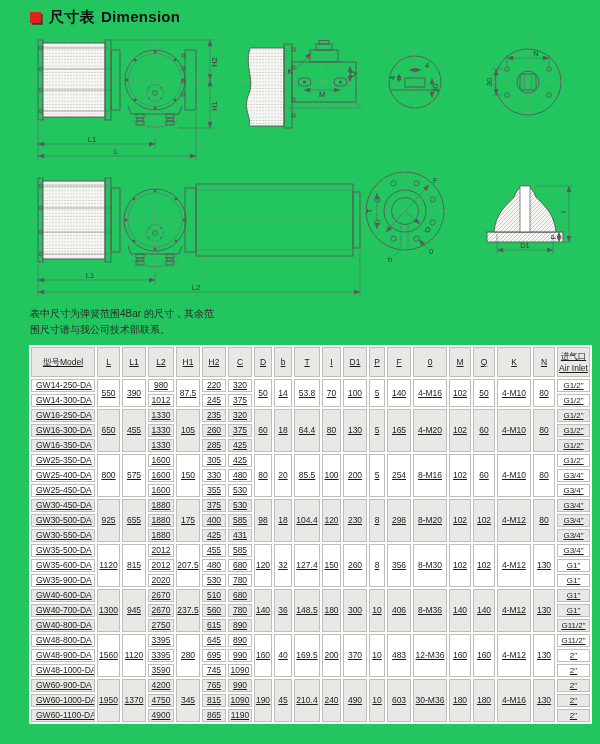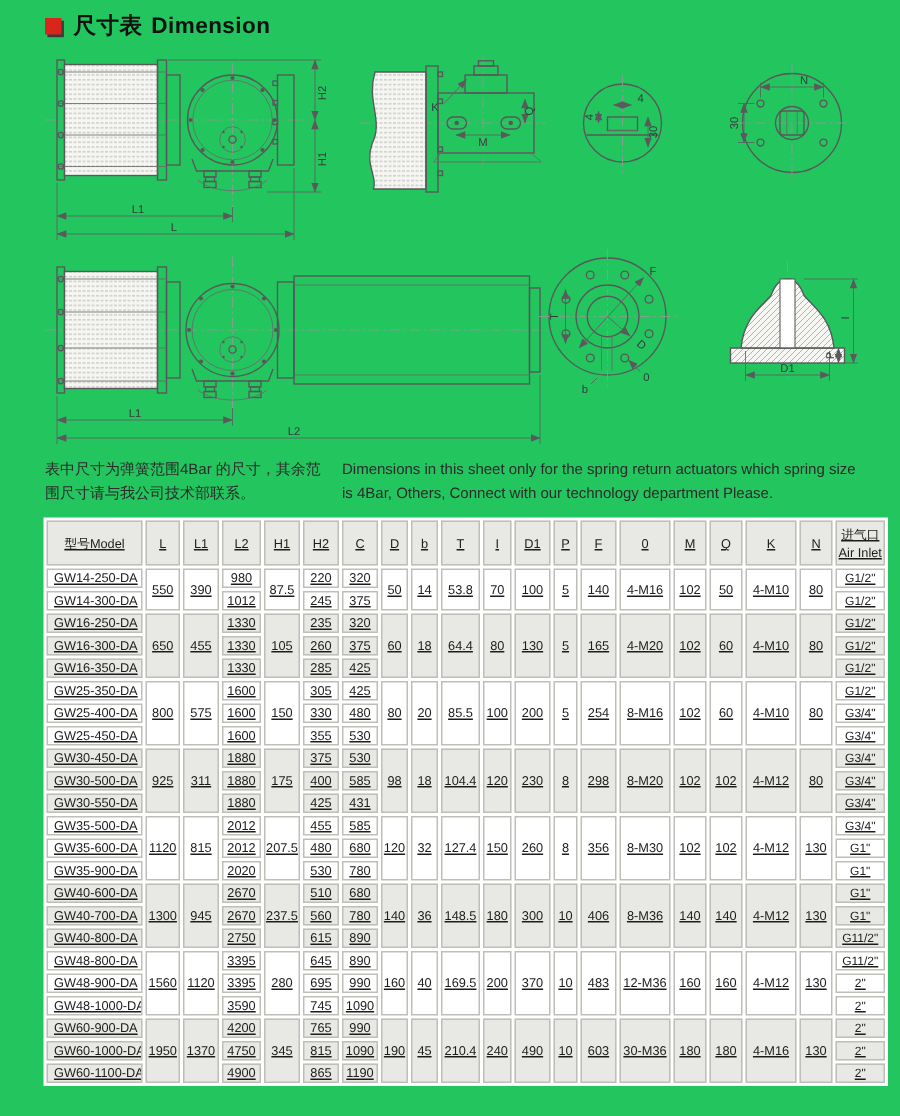--- a/index.html
+++ b/index.html
@@ -297,21 +297,20 @@
       <line class="dim" x1="535" y1="206" x2="544" y2="206"></line>
       <line class="dim" x1="541" y1="150" x2="541" y2="206" marker-start="url(#arrS)" marker-end="url(#arrE)"></line>
       <text class="dtxt" transform="rotate(-90 538 176)" x="538" y="176" text-anchor="middle">I</text>
 
       <line class="dim" x1="531" y1="196" x2="531" y2="206" marker-start="url(#arrS)" marker-end="url(#arrE)"></line>
       <text class="dtxt" transform="rotate(-90 528 201)" x="528" y="201" text-anchor="middle">P</text>
     </g>
   </svg>
 
   <div class="note note-zh">表中尺寸为弹簧范围4Bar 的尺寸，其余范围尺寸请与我公司技术部联系。</div>
-  <div class="note note-en">Dimensions in this sheet only for the spring return actuators which spring size is 4Bar, Others, Connect with our technology department Please.</div>
 
   <table class="dim-table">
     <colgroup>
         <col style="width: 64px;">
         <col style="width: 23px;">
         <col style="width: 24px;">
         <col style="width: 26px;">
         <col style="width: 24px;">
         <col style="width: 24px;">
         <col style="width: 24px;">
@@ -454,21 +453,21 @@
         <tr class="plain">
           <td class="model-cell">GW25-450-DA</td>
           <td>1600</td>
           <td>355</td>
           <td>530</td>
           <td class="air-cell">G3/4"</td>
         </tr>
         <tr class="shaded">
           <td class="model-cell">GW30-450-DA</td>
           <td rowspan="3">925</td>
-          <td rowspan="3">311</td>
+          <td rowspan="3">655</td>
           <td>1880</td>
           <td rowspan="3">175</td>
           <td>375</td>
           <td>530</td>
           <td rowspan="3">98</td>
           <td rowspan="3">18</td>
           <td rowspan="3">104.4</td>
           <td rowspan="3">120</td>
           <td rowspan="3">230</td>
           <td rowspan="3">8</td>

